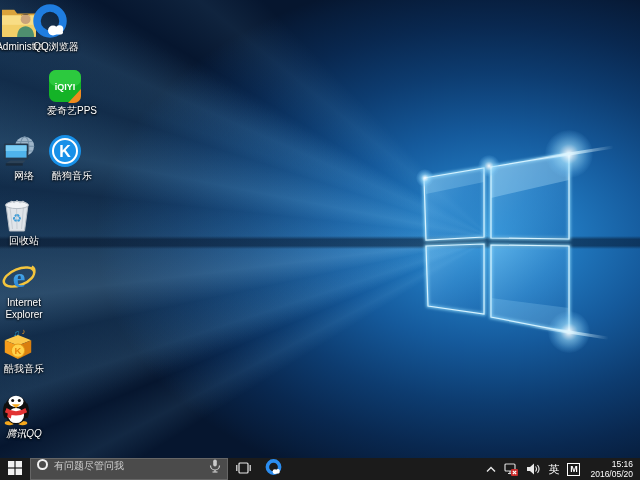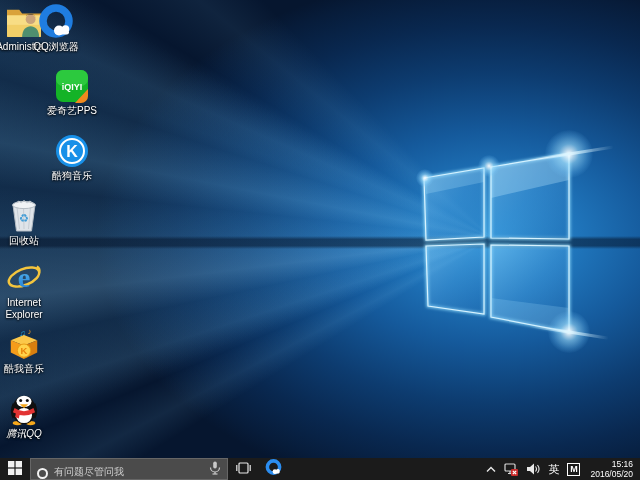--- a/index.html
+++ b/index.html
@@ -38,29 +38,29 @@
   .logo-svg { position:absolute; left:0; top:0; }
   .flare { position:absolute; transform:translate(-50%,-50%); border-radius:50%;
     background: radial-gradient(circle, rgba(255,255,255,0.95) 0%, rgba(160,225,255,0.55) 30%, rgba(120,200,250,0.25) 55%, transparent 72%);
   }
   .streak { position:absolute; transform:translate(-50%,-50%); height:3px; border-radius:2px;
     background: linear-gradient(to right, transparent, rgba(220,245,255,0.85) 50%, transparent);
   }
 
   
   .cell { position:absolute; width:48px; height:62px; text-align:center; cursor:default; }
-  .art { width:48px; height:36px; display:flex; align-items:center; justify-content:center; }
+  .art { width:48px; height:36px; display:flex; align-items:center; }
   .label { position:relative; left:-6px; width:60px; margin-top:1px; color:#fff; font-size:10px; line-height:12px;
     text-shadow:0 1px 2px rgba(0,0,0,0.95), 0 0 3px rgba(0,0,0,0.8); }
 
   
   .taskbar { position:absolute; left:0; bottom:0; width:640px; height:22px; background:#1b1b1b;
     display:flex; align-items:stretch; z-index:50; }
   .tb-btn { width:30px; display:flex; align-items:center; justify-content:center; background:transparent; border:none; }
-  .searchbox { width:198px; background:#4b4b4b; border:1px solid #666; display:flex; align-items:flex-end; padding:0 6px; }
+  .searchbox { width:198px; background:#4b4b4b; border:1px solid #666; display:flex; align-items:flex-start; padding:0 6px; }
   .search-text { color:#cfcfcf; font-size:10px; margin-left:6px; flex:1; text-align:left; white-space:nowrap; overflow:hidden; }
   .cortana-ring { width:11px; height:11px; border:2px solid #f2f2f2; border-radius:50%; }
   .spacer { flex:1; }
   .tray { display:flex; align-items:center; gap:2px; padding-right:2px; }
   .tray-item { display:flex; align-items:center; justify-content:center; height:22px; padding:0 3px; color:#fff; }
   .ime-lang { font-size:11px; }
   .ime-mode { font-size:9px; font-weight:bold; border:1px solid #fff; width:13px; height:13px;
     display:flex; align-items:center; justify-content:center; }
   .clock { display:flex; flex-direction:column; align-items:flex-end; justify-content:center;
     color:#fff; font-size:8.5px; line-height:10px; padding:12px 5px; }
@@ -144,20 +144,37 @@
       <svg width="34" height="34" viewBox="0 0 34 34">
         <rect x="1" y="1" width="32" height="32" rx="7" fill="#14b327"></rect>
         <rect x="1" y="1" width="32" height="16" rx="7" fill="#2cc93e"></rect>
         <path d="M33 20 v7 a7 7 0 0 1 -7 7 h-6 z" fill="#f08a1e"></path>
         <text x="17" y="21" font-size="9" font-weight="bold" fill="#fff" text-anchor="middle" font-family="Liberation Sans, sans-serif">iQIYI</text>
       </svg>
     </div>
     <div class="label">爱奇艺PPS</div>
   </div>
 
+  <div class="cell" style="left:0; top:133px;">
+    <div class="art">
+      <svg width="38" height="34" viewBox="0 0 40 36">
+        <circle cx="26" cy="13" r="10" fill="#9fb6ca"></circle>
+        <ellipse cx="26" cy="13" rx="4.5" ry="10" fill="none" stroke="#7490a8" stroke-width="1.2"></ellipse>
+        <line x1="16" y1="13" x2="36" y2="13" stroke="#7490a8" stroke-width="1.2"></line>
+        <line x1="17.5" y1="8" x2="34.5" y2="8" stroke="#7490a8" stroke-width="1"></line>
+        <line x1="17.5" y1="18" x2="34.5" y2="18" stroke="#7490a8" stroke-width="1"></line>
+        <rect x="4" y="10" width="26" height="17" rx="1.5" fill="#24384d"></rect>
+        <rect x="6" y="12" width="22" height="13" fill="#4fb3ec"></rect>
+        <rect x="6" y="12" width="22" height="6" fill="#7acdf5"></rect>
+        <path d="M6 31 l5 -3 h16 l-3 3 z" fill="#2c4257"></path>
+        <path d="M6 31 h18 v2.5 H6 z" fill="#1a2a3a"></path>
+      </svg>
+    </div>
+    <div class="label">网络</div>
+  </div>
 
   <div class="cell" style="left:48px; top:133px;">
     <div class="art">
       <svg width="34" height="34" viewBox="0 0 34 34">
         <circle cx="17" cy="17" r="16" fill="#1890e8"></circle>
         <circle cx="17" cy="17" r="12" fill="none" stroke="#fff" stroke-width="2"></circle>
         <text x="17" y="23" font-size="16" font-weight="bold" fill="#fff" text-anchor="middle" font-family="Liberation Sans, sans-serif">K</text>
       </svg>
     </div>
     <div class="label">酷狗音乐</div>

